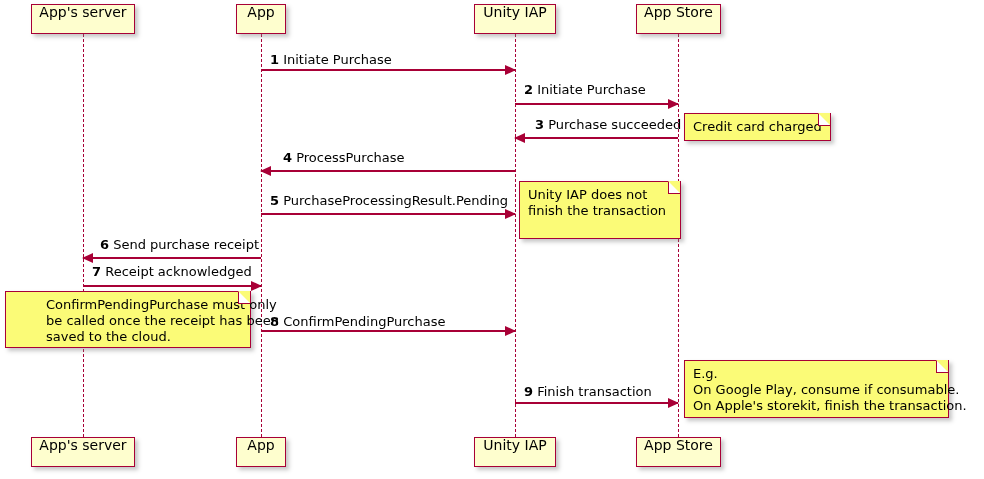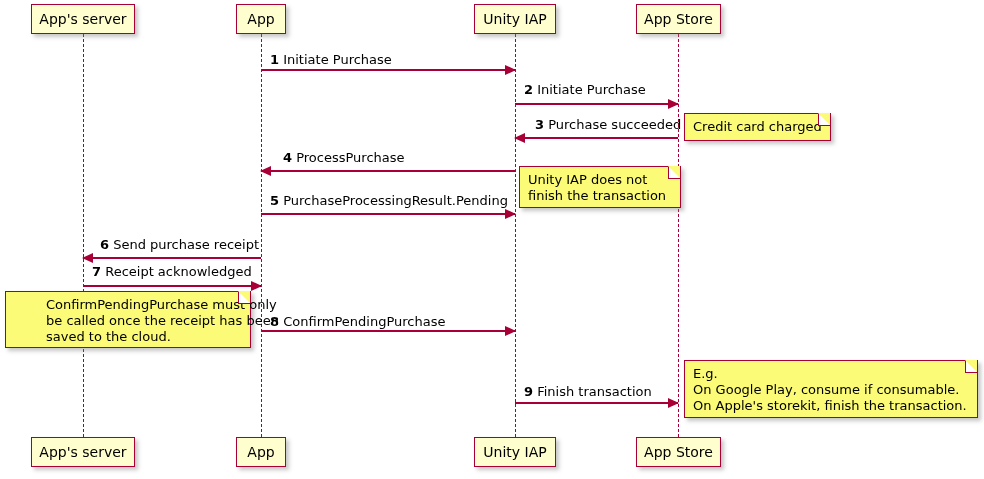--- a/index.html
+++ b/index.html
@@ -27,21 +27,21 @@
   
   .participant {
     position: absolute;
     box-sizing: border-box;
     background: #FEFECE;
     border: 1.5px solid #A80036;
     color: #000000;
     font-size: 14px;
     line-height: 1;
     display: flex;
-    align-items: center;
+    align-items: flex-start;
     justify-content: center;
     white-space: nowrap;
     z-index: 4;
     box-shadow: 3px 3px 4px rgba(130,130,130,0.45);
   }
   
   .msg {
     position: absolute;
     height: 2px;
     background: #A80036;
@@ -173,21 +173,21 @@
     <div class="msg-label" style="left: 92px; top: 265px;"><b>7</b> <span>Receipt acknowledged</span></div>
     <div class="msg to-right" style="left: 261px; top: 330px; width: 254px;">
       <div class="head"></div>
     </div>
     <div class="msg-label" style="left: 270px; top: 315px;"><b>8</b> <span>ConfirmPendingPurchase</span></div>
     <div class="msg to-right" style="left: 515px; top: 402px; width: 163px;">
       <div class="head"></div>
     </div>
     <div class="msg-label" style="left: 524px; top: 385px;"><b>9</b> <span>Finish transaction</span></div>
     <div class="note" style="left: 684px; top: 113px; width: 147px; height: 28px;"><span>Credit card charged</span><div class="fold"></div></div>
-    <div class="note" style="left: 519px; top: 166px; width: 162px; height: 42px;"><span>Unity IAP does not
+    <div class="note" style="left: 519px; top: 181px; width: 162px; height: 58px;"><span>Unity IAP does not
 finish the transaction</span><div class="fold"></div></div>
     <div class="note" style="left: 5px; top: 291px; width: 246px; height: 57px; padding-left: 40px;"><span>ConfirmPendingPurchase must only
 be called once the receipt has been
 saved to the cloud.</span><div class="fold"></div></div>
-    <div class="note" style="left: 684px; top: 360px; width: 294px; height: 58px;"><span>E.g.
+    <div class="note" style="left: 684px; top: 360px; width: 265px; height: 58px;"><span>E.g.
 On Google Play, consume if consumable.
 On Apple's storekit, finish the transaction.</span><div class="fold"></div></div>
   </div>
 
 </body></html>

